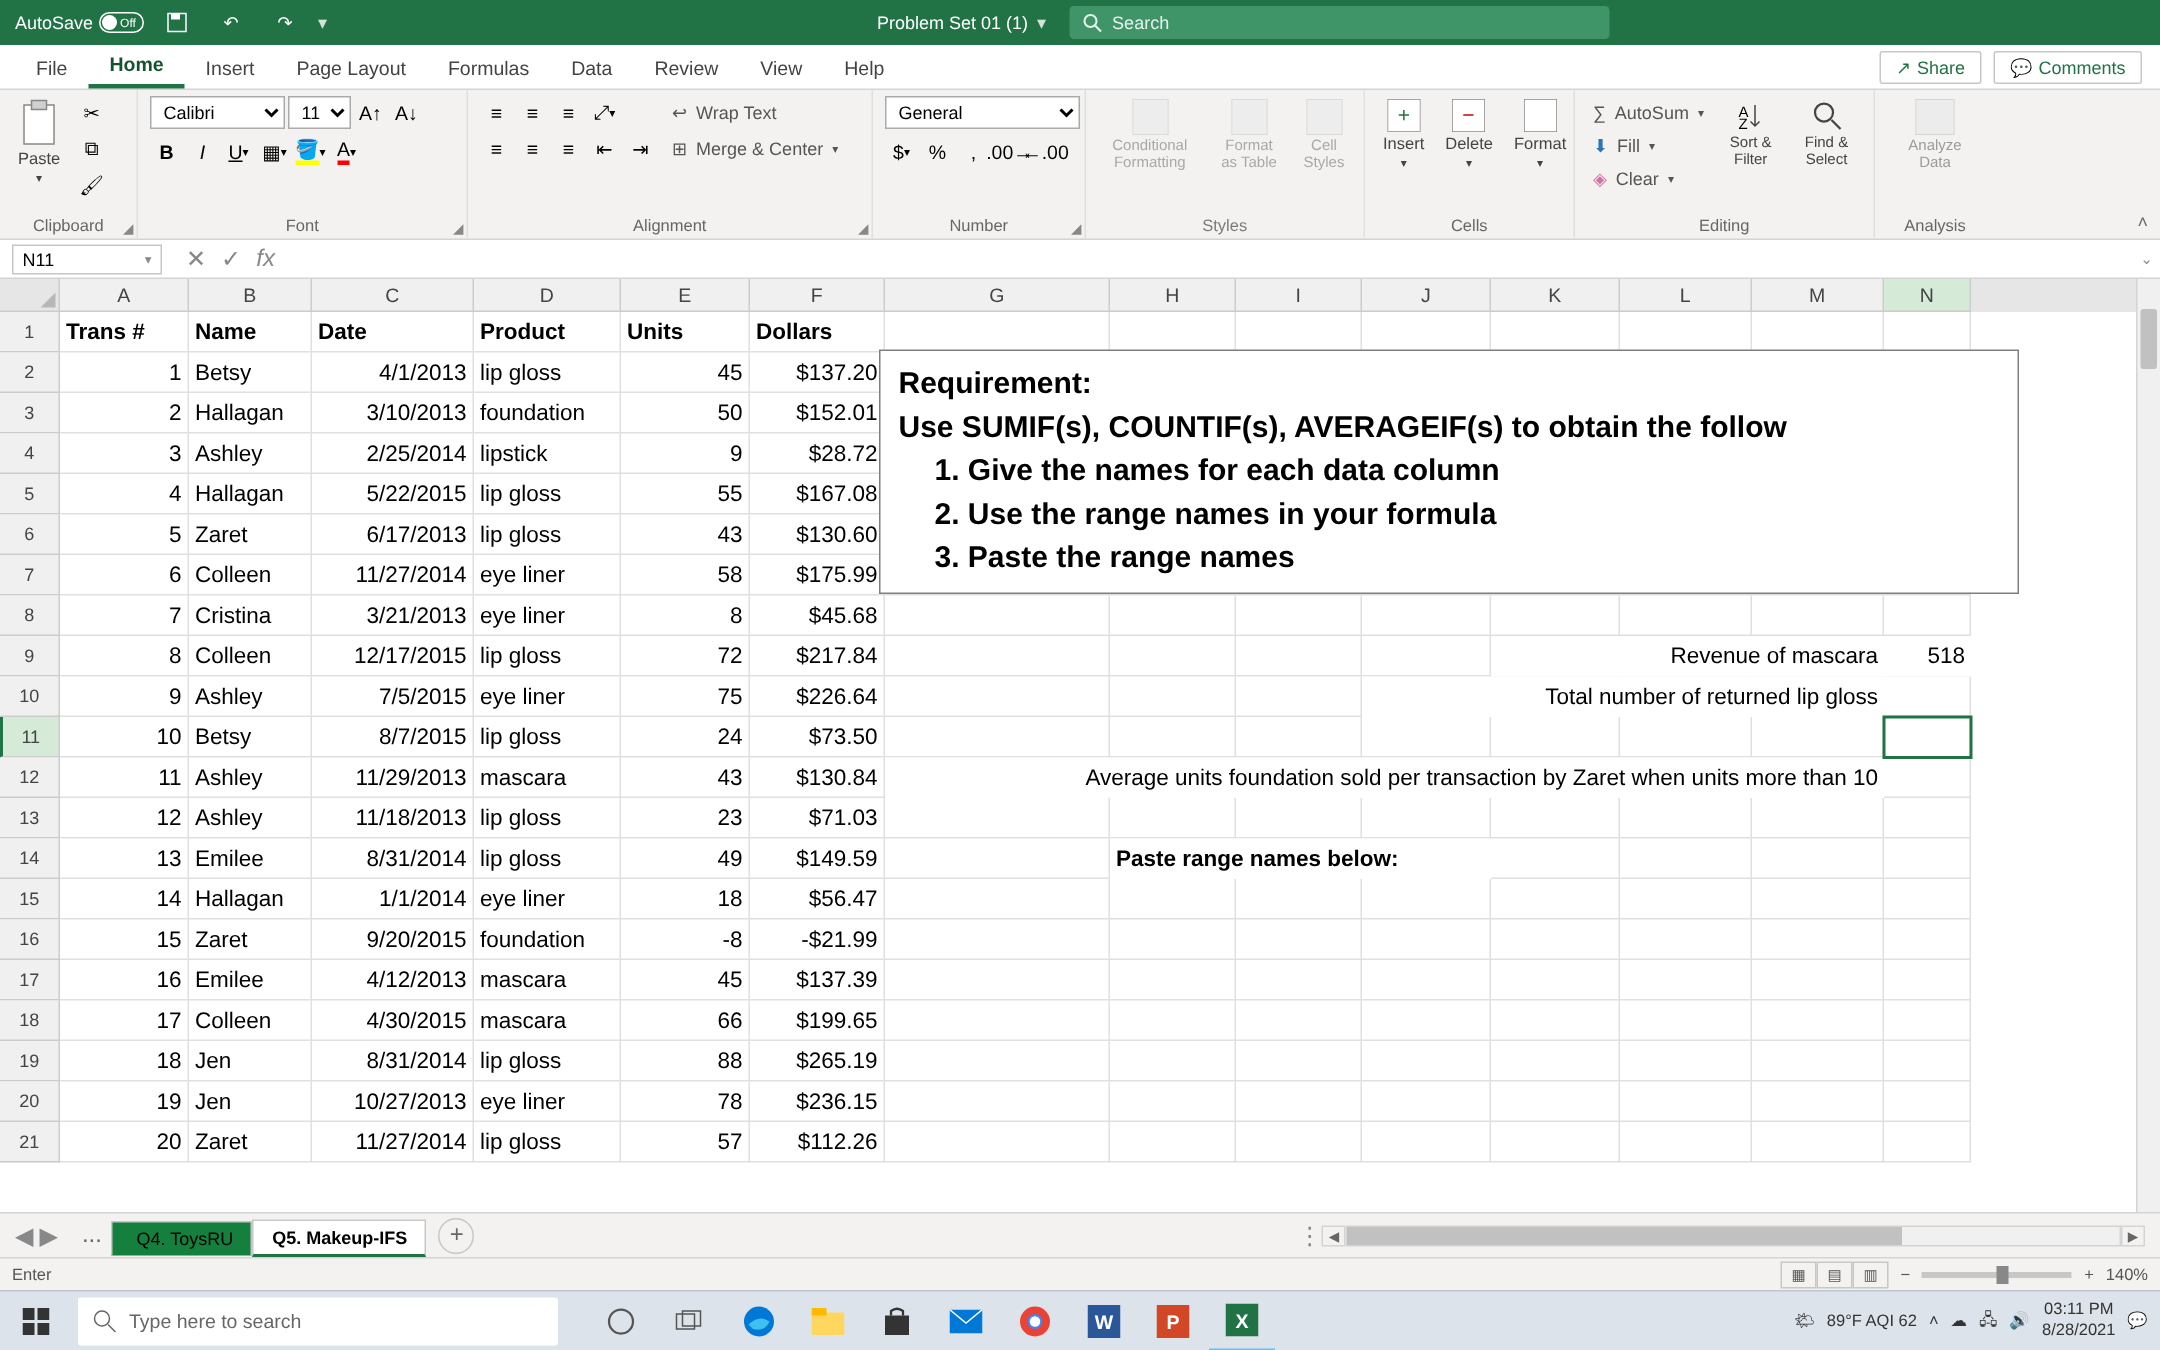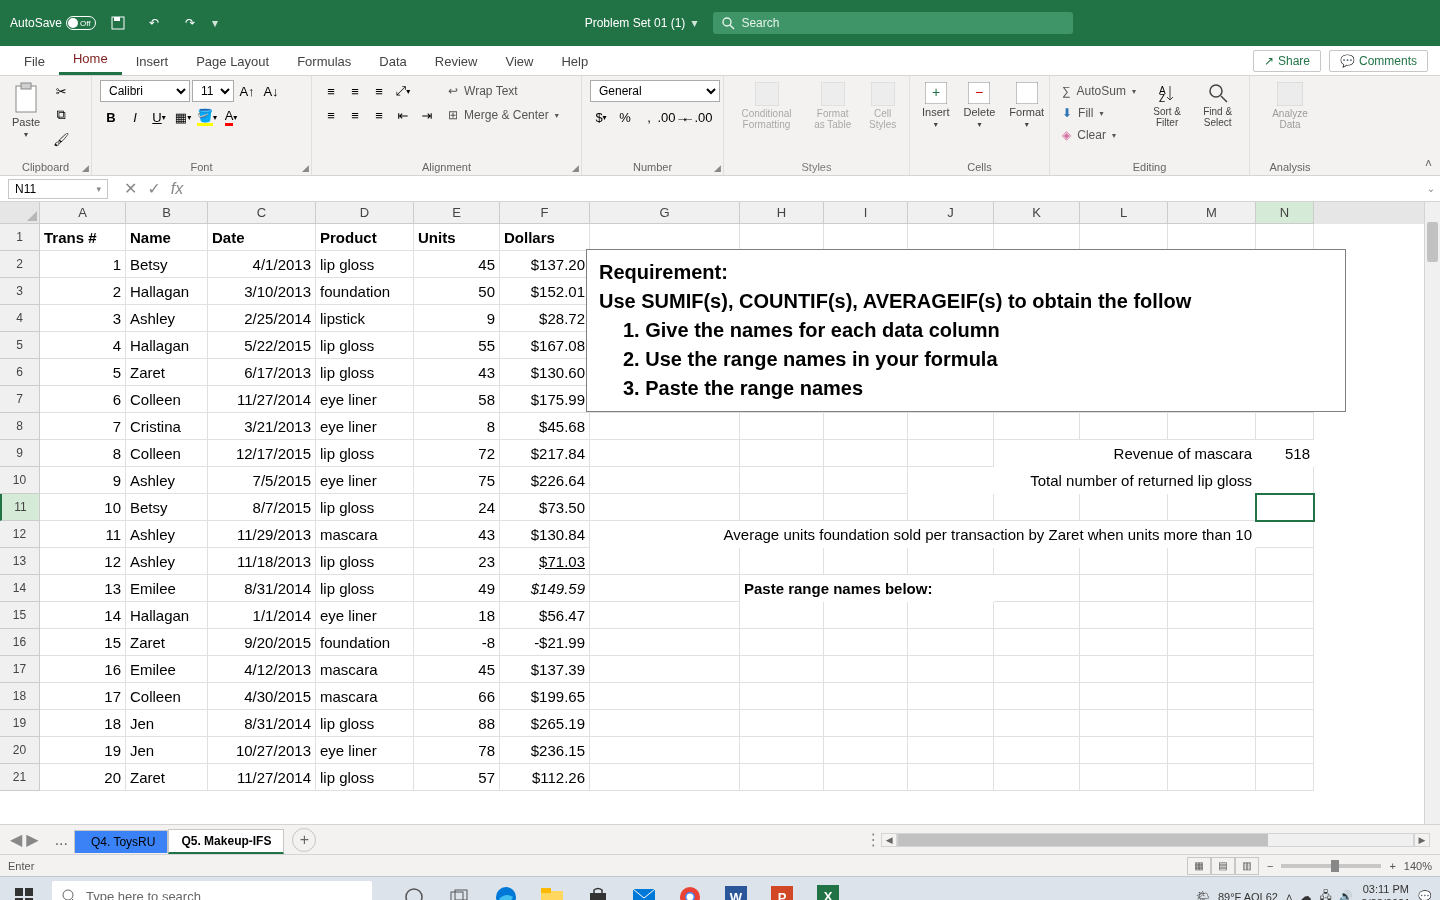--- a/index.html
+++ b/index.html
@@ -1,35 +1,35 @@
 <!DOCTYPE html>
 <html><head>
 <meta charset="utf-8">
 <style>
 * { margin:0; padding:0; box-sizing:border-box; font-family:'Segoe UI',Arial,sans-serif; }
 body { width:1440px; height:900px; overflow:hidden; background:#fff; user-select:none; }
 
 
-.title-bar { height:46px; background:#217346; display:flex; align-items:center; color:#fff; font-size:12px; }
+.title-bar { height:30px; background:#217346; display:flex; align-items:center; color:#fff; font-size:12px; }
 .title-left { display:flex; align-items:center; gap:8px; padding-left:10px; }
 .autosave { display:flex; align-items:center; gap:4px; }
 .toggle { width:30px; height:14px; border:1px solid #fff; border-radius:7px; display:flex; align-items:center; padding:1px; }
 .toggle-knob { width:10px; height:10px; background:#fff; border-radius:50%; }
 .title-btn { width:28px; height:30px; display:flex; align-items:center; justify-content:center; cursor:pointer; }
 .title-center { flex:1; display:flex; align-items:center; justify-content:center; gap:16px; }
 .doc-title { display:flex; align-items:center; gap:6px; }
 .search-box { width:360px; height:22px; background:#3f9568; border-radius:3px; display:flex; align-items:center; padding:0 8px; gap:6px; color:#e5f3eb; }
 .title-right { display:flex; align-items:center; gap:4px; padding-right:4px; }
 .user-badge { width:24px; height:24px; background:#8a559a; border-radius:50%; display:flex; align-items:center; justify-content:center; font-size:10px; font-weight:600; }
 .win-btn { width:46px; height:30px; display:flex; align-items:center; justify-content:center; cursor:pointer; }
 
 
 .tab-bar { height:30px; background:#fff; border-bottom:1px solid #d4d4d4; display:flex; align-items:flex-end; padding-left:10px; }
 .tab { padding:6px 14px; font-size:13px; color:#444; cursor:pointer; }
-.tab.active { color:#7f1d1d; border-bottom:3px solid #217346; font-weight:400; }
+.tab.active { color:#14532d; border-bottom:3px solid #217346; font-weight:700; }
 .tab-right { margin-left:auto; display:flex; gap:8px; padding-right:12px; align-items:center; height:100%; }
 .share-btn { border:1px solid #c7c7c7; padding:3px 10px; font-size:12px; border-radius:2px; color:#217346; cursor:pointer; display:flex; gap:4px; align-items:center; }
 
 
 .ribbon { height:100px; background:#f3f2f1; border-bottom:1px solid #d4d4d4; display:flex; position:relative; }
 .ribbon-group { border-right:1px solid #e0dfde; padding:4px 8px 2px 8px; display:flex; flex-direction:column; justify-content:space-between; }
 .ribbon-group-label { font-size:11px; color:#666; text-align:center; padding-top:2px; }
 .dialog-launcher { position:absolute; right:2px; bottom:2px; font-size:9px; color:#888; cursor:pointer; }
 .ribbon-content { display:flex; gap:6px; align-items:flex-start; flex:1; }
 .ribbon-col { display:flex; flex-direction:column; gap:2px; }
@@ -65,21 +65,21 @@
 .cell.right { justify-content:flex-end; }
 .instructions-box { position:absolute; border:1px solid #7f7f7f; background:#fff; padding:8px 12px; font-size:20px; font-weight:600; line-height:1.45; }
 .grid-vscroll { position:absolute; right:0; top:0; width:16px; bottom:0; background:#f0f0f0; border-left:1px solid #d4d4d4; }
 .grid-vscroll .thumb { position:absolute; left:2px; right:2px; top:20px; height:40px; background:#c1c1c1; border-radius:2px; }
 
 
 .sheet-bar { height:30px; border-top:1px solid #d4d4d4; display:flex; align-items:center; background:#f3f2f1; }
 .sheet-nav { display:flex; gap:4px; padding:0 10px; color:#888; }
 .sheet-tab { padding:4px 12px; font-size:12px; border:1px solid #c7c7c7; border-bottom:none; background:#fff; cursor:pointer; margin-top:4px; }
 .sheet-tab.active { background:#fff; border-bottom:2px solid #217346; font-weight:600; }
-.sheet-tab.inactive { background:#3b82f6;padding-left:16px; }
+.sheet-tab.inactive { background:#15803d;padding-left:16px; }
 .add-sheet { width:24px; height:24px; border:1px solid #c7c7c7; border-radius:50%; display:flex; align-items:center; justify-content:center; margin-left:8px; cursor:pointer; color:#666; }
 .hscroll { flex:1; margin:0 10px; display:flex; align-items:center; }
 .hscroll-track { flex:1; height:14px; background:#f0f0f0; border:1px solid #d4d4d4; position:relative; }
 .hscroll-thumb { position:absolute; left:0; width:370px; top:0; bottom:0; background:#c1c1c1; }
 .hscroll-btn { width:16px; height:14px; border:1px solid #d4d4d4; display:flex; align-items:center; justify-content:center; font-size:9px; color:#666; }
 
 
 .status-bar { height:22px; background:#f3f2f1; border-top:1px solid #d4d4d4; display:flex; align-items:center; font-size:11px; color:#555; padding:0 8px; }
 .status-right { margin-left:auto; display:flex; align-items:center; gap:8px; }
 .view-btns { display:flex; }
@@ -613,37 +613,37 @@
         <div class="cell" style="width: 88px;"></div>
         <div class="cell" style="width: 88px;"></div>
         <div class="cell" style="width: 58px;"></div>
       </div>
       <div class="cell-row">
         <div class="cell right" style="width: 86px;">12</div>
         <div class="cell" style="width: 82px;">Ashley</div>
         <div class="cell right" style="width: 108px;">11/18/2013</div>
         <div class="cell" style="width: 98px;">lip gloss</div>
         <div class="cell right" style="width: 86px;">23</div>
-        <div class="cell right" style="width: 90px; text-decoration: underline;">$71.03</div>
+        <div class="cell right" style="width: 90px;">$71.03</div>
         <div class="cell" style="width: 150px;"></div>
         <div class="cell" style="width: 84px;"></div>
         <div class="cell" style="width: 84px;"></div>
         <div class="cell" style="width: 86px;"></div>
         <div class="cell" style="width: 86px;"></div>
         <div class="cell" style="width: 88px;"></div>
         <div class="cell" style="width: 88px;"></div>
         <div class="cell" style="width: 58px;"></div>
       </div>
       <div class="cell-row">
         <div class="cell right" style="width: 86px;">13</div>
         <div class="cell" style="width: 82px;">Emilee</div>
         <div class="cell right" style="width: 108px;">8/31/2014</div>
         <div class="cell" style="width: 98px;">lip gloss</div>
         <div class="cell right" style="width: 86px;">49</div>
-        <div class="cell right" style="width: 90px; font-style: italic;">$149.59</div>
+        <div class="cell right" style="width: 90px;">$149.59</div>
         <div class="cell" style="width: 150px;"></div>
         <div class="cell" style="width: 84px;"></div>
         <div class="cell" style="width: 84px;"></div>
         <div class="cell" style="width: 86px;"></div>
         <div class="cell" style="width: 86px;"></div>
         <div class="cell" style="width: 88px;"></div>
         <div class="cell" style="width: 88px;"></div>
         <div class="cell" style="width: 58px;"></div>
       </div>
       <div class="cell-row">

